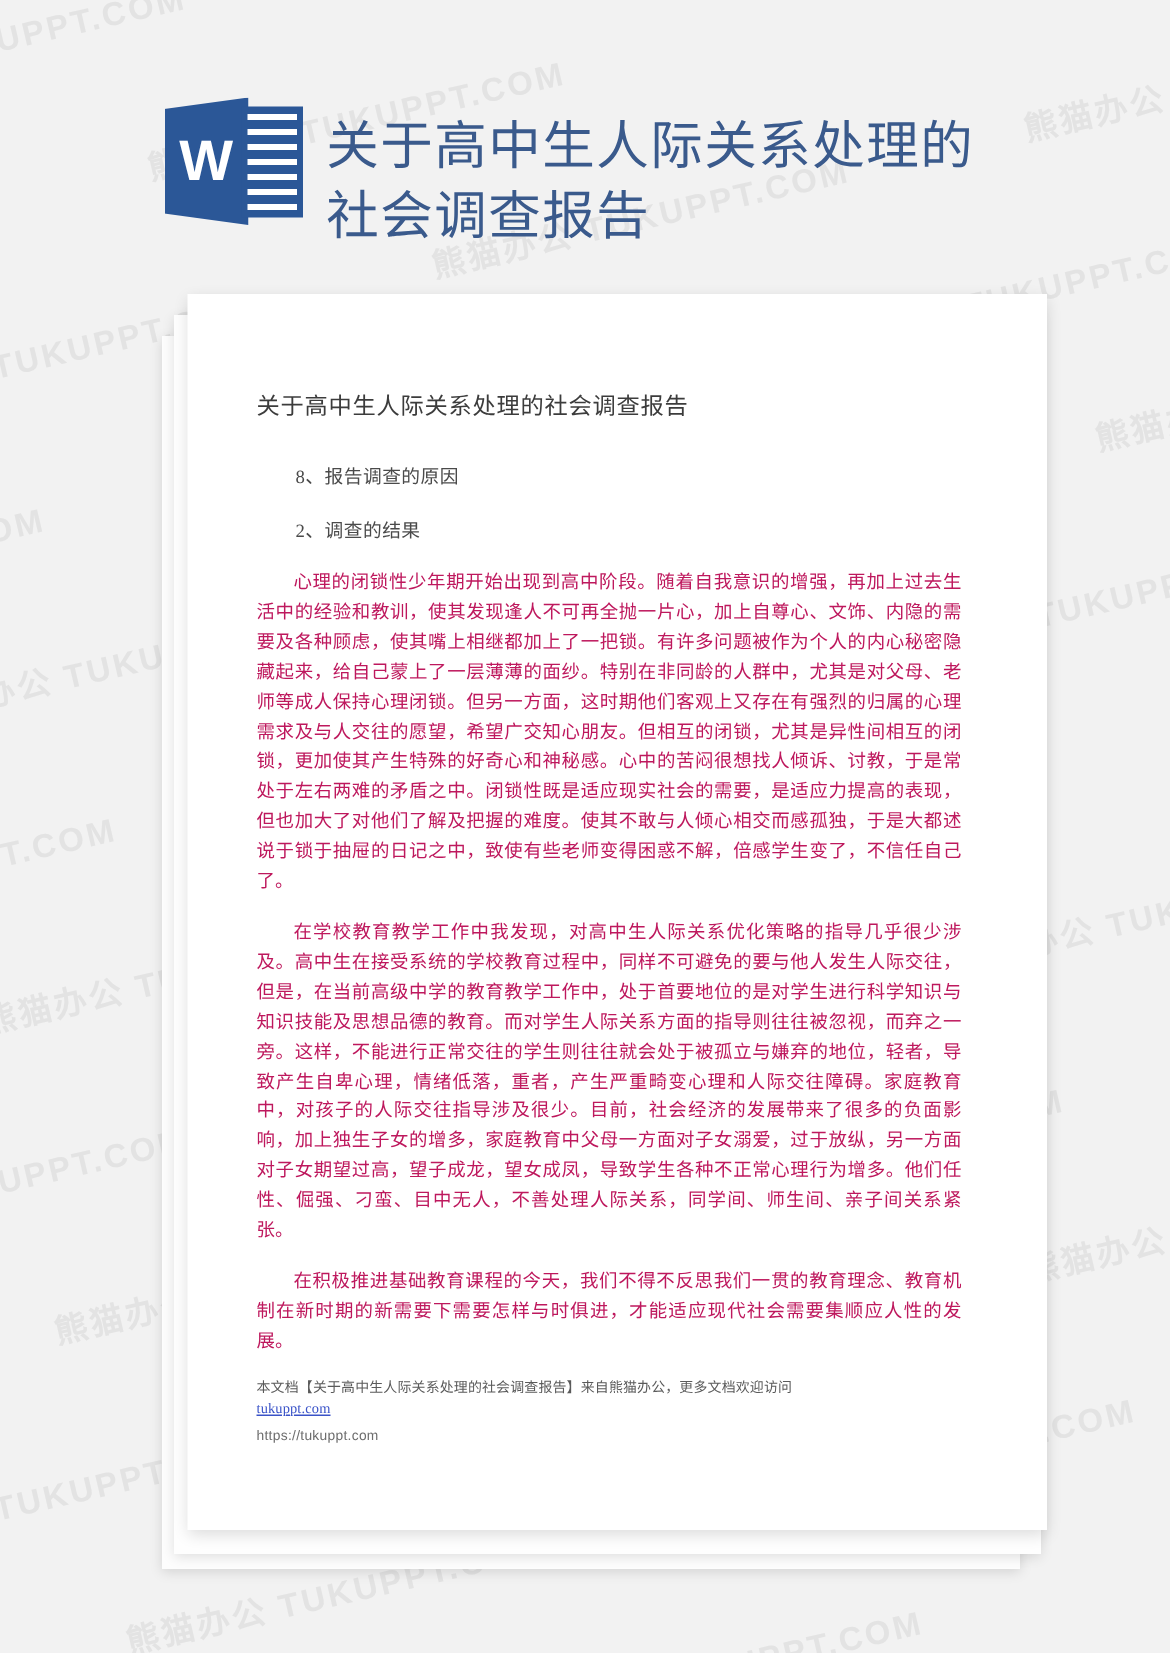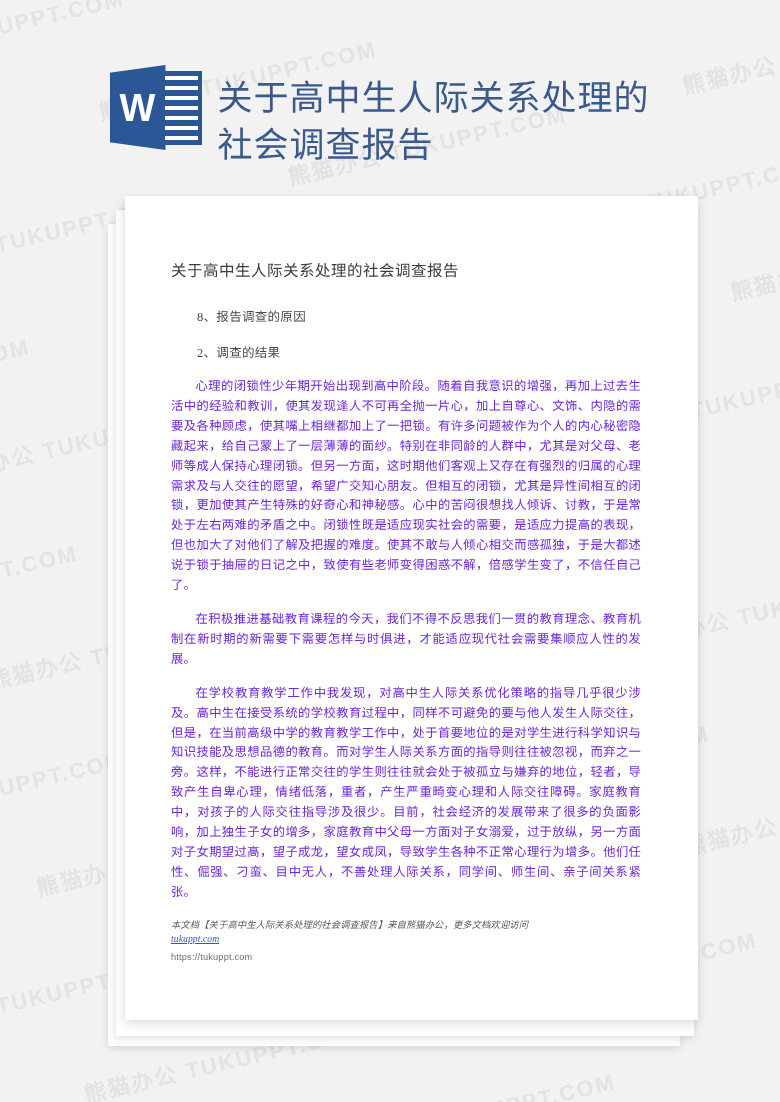--- a/index.html
+++ b/index.html
@@ -167,35 +167,33 @@
   }
   .list-item {
     font-size: 12.5px;
     color: #4a4a4a;
     margin: 0 0 17px 26px;
     letter-spacing: 0.3px;
   }
   .para {
     font-size: 12.3px;
     line-height: 1.62;
-    color: #6d28d9;
+    color: #be185d;
     margin: 0 0 14px 0;
     text-align: justify;
     text-indent: 2em;
     letter-spacing: 0.1px;
-    font-family: Liberation Mono, monospace;
   }
   .para:first-of-type { margin-top: 10px; }
 
   .footnote {
     font-size: 9.3px;
     color: #5a5a5a;
     line-height: 1.55;
     letter-spacing: 0.1px;
-    font-style: italic;
   }
   .footnote-link {
     display: inline-block;
     color: #3a53c8;
     text-decoration: underline;
     font-size: 9.6px;
   }
 
   .page-url {
     position: absolute;
@@ -318,22 +316,22 @@
 
   <div class="sheet-front">
     <div class="page-content">
 
       <h2 class="body-title">关于高中生人际关系处理的社会调查报告</h2>
 
       <p class="list-item">8、报告调查的原因</p>
       <p class="list-item">2、调查的结果</p>
 
       <p class="para">心理的闭锁性少年期开始出现到高中阶段。随着自我意识的增强，再加上过去生活中的经验和教训，使其发现逢人不可再全抛一片心，加上自尊心、文饰、内隐的需要及各种顾虑，使其嘴上相继都加上了一把锁。有许多问题被作为个人的内心秘密隐藏起来，给自己蒙上了一层薄薄的面纱。特别在非同龄的人群中，尤其是对父母、老师等成人保持心理闭锁。但另一方面，这时期他们客观上又存在有强烈的归属的心理需求及与人交往的愿望，希望广交知心朋友。但相互的闭锁，尤其是异性间相互的闭锁，更加使其产生特殊的好奇心和神秘感。心中的苦闷很想找人倾诉、讨教，于是常处于左右两难的矛盾之中。闭锁性既是适应现实社会的需要，是适应力提高的表现，但也加大了对他们了解及把握的难度。使其不敢与人倾心相交而感孤独，于是大都述说于锁于抽屉的日记之中，致使有些老师变得困惑不解，倍感学生变了，不信任自己了。</p>
+      <p class="para">在学校教育教学工作中我发现，对高中生人际关系优化策略的指导几乎很少涉及。高中生在接受系统的学校教育过程中，同样不可避免的要与他人发生人际交往，但是，在当前高级中学的教育教学工作中，处于首要地位的是对学生进行科学知识与知识技能及思想品德的教育。而对学生人际关系方面的指导则往往被忽视，而弃之一旁。这样，不能进行正常交往的学生则往往就会处于被孤立与嫌弃的地位，轻者，导致产生自卑心理，情绪低落，重者，产生严重畸变心理和人际交往障碍。家庭教育中，对孩子的人际交往指导涉及很少。目前，社会经济的发展带来了很多的负面影响，加上独生子女的增多，家庭教育中父母一方面对子女溺爱，过于放纵，另一方面对子女期望过高，望子成龙，望女成凤，导致学生各种不正常心理行为增多。他们任性、倔强、刁蛮、目中无人，不善处理人际关系，同学间、师生间、亲子间关系紧张。</p>
       <p class="para">在积极推进基础教育课程的今天，我们不得不反思我们一贯的教育理念、教育机制在新时期的新需要下需要怎样与时俱进，才能适应现代社会需要集顺应人性的发展。</p>
-      <p class="para">在学校教育教学工作中我发现，对高中生人际关系优化策略的指导几乎很少涉及。高中生在接受系统的学校教育过程中，同样不可避免的要与他人发生人际交往，但是，在当前高级中学的教育教学工作中，处于首要地位的是对学生进行科学知识与知识技能及思想品德的教育。而对学生人际关系方面的指导则往往被忽视，而弃之一旁。这样，不能进行正常交往的学生则往往就会处于被孤立与嫌弃的地位，轻者，导致产生自卑心理，情绪低落，重者，产生严重畸变心理和人际交往障碍。家庭教育中，对孩子的人际交往指导涉及很少。目前，社会经济的发展带来了很多的负面影响，加上独生子女的增多，家庭教育中父母一方面对子女溺爱，过于放纵，另一方面对子女期望过高，望子成龙，望女成凤，导致学生各种不正常心理行为增多。他们任性、倔强、刁蛮、目中无人，不善处理人际关系，同学间、师生间、亲子间关系紧张。</p>
 
       <div class="footnote">
         <span>本文档【关于高中生人际关系处理的社会调查报告】来自熊猫办公，更多文档欢迎访问</span>
         <br>
         <a class="footnote-link" href="#">tukuppt.com</a>
       </div>
 
     </div>
 
     <div class="page-url">https://tukuppt.com</div>

